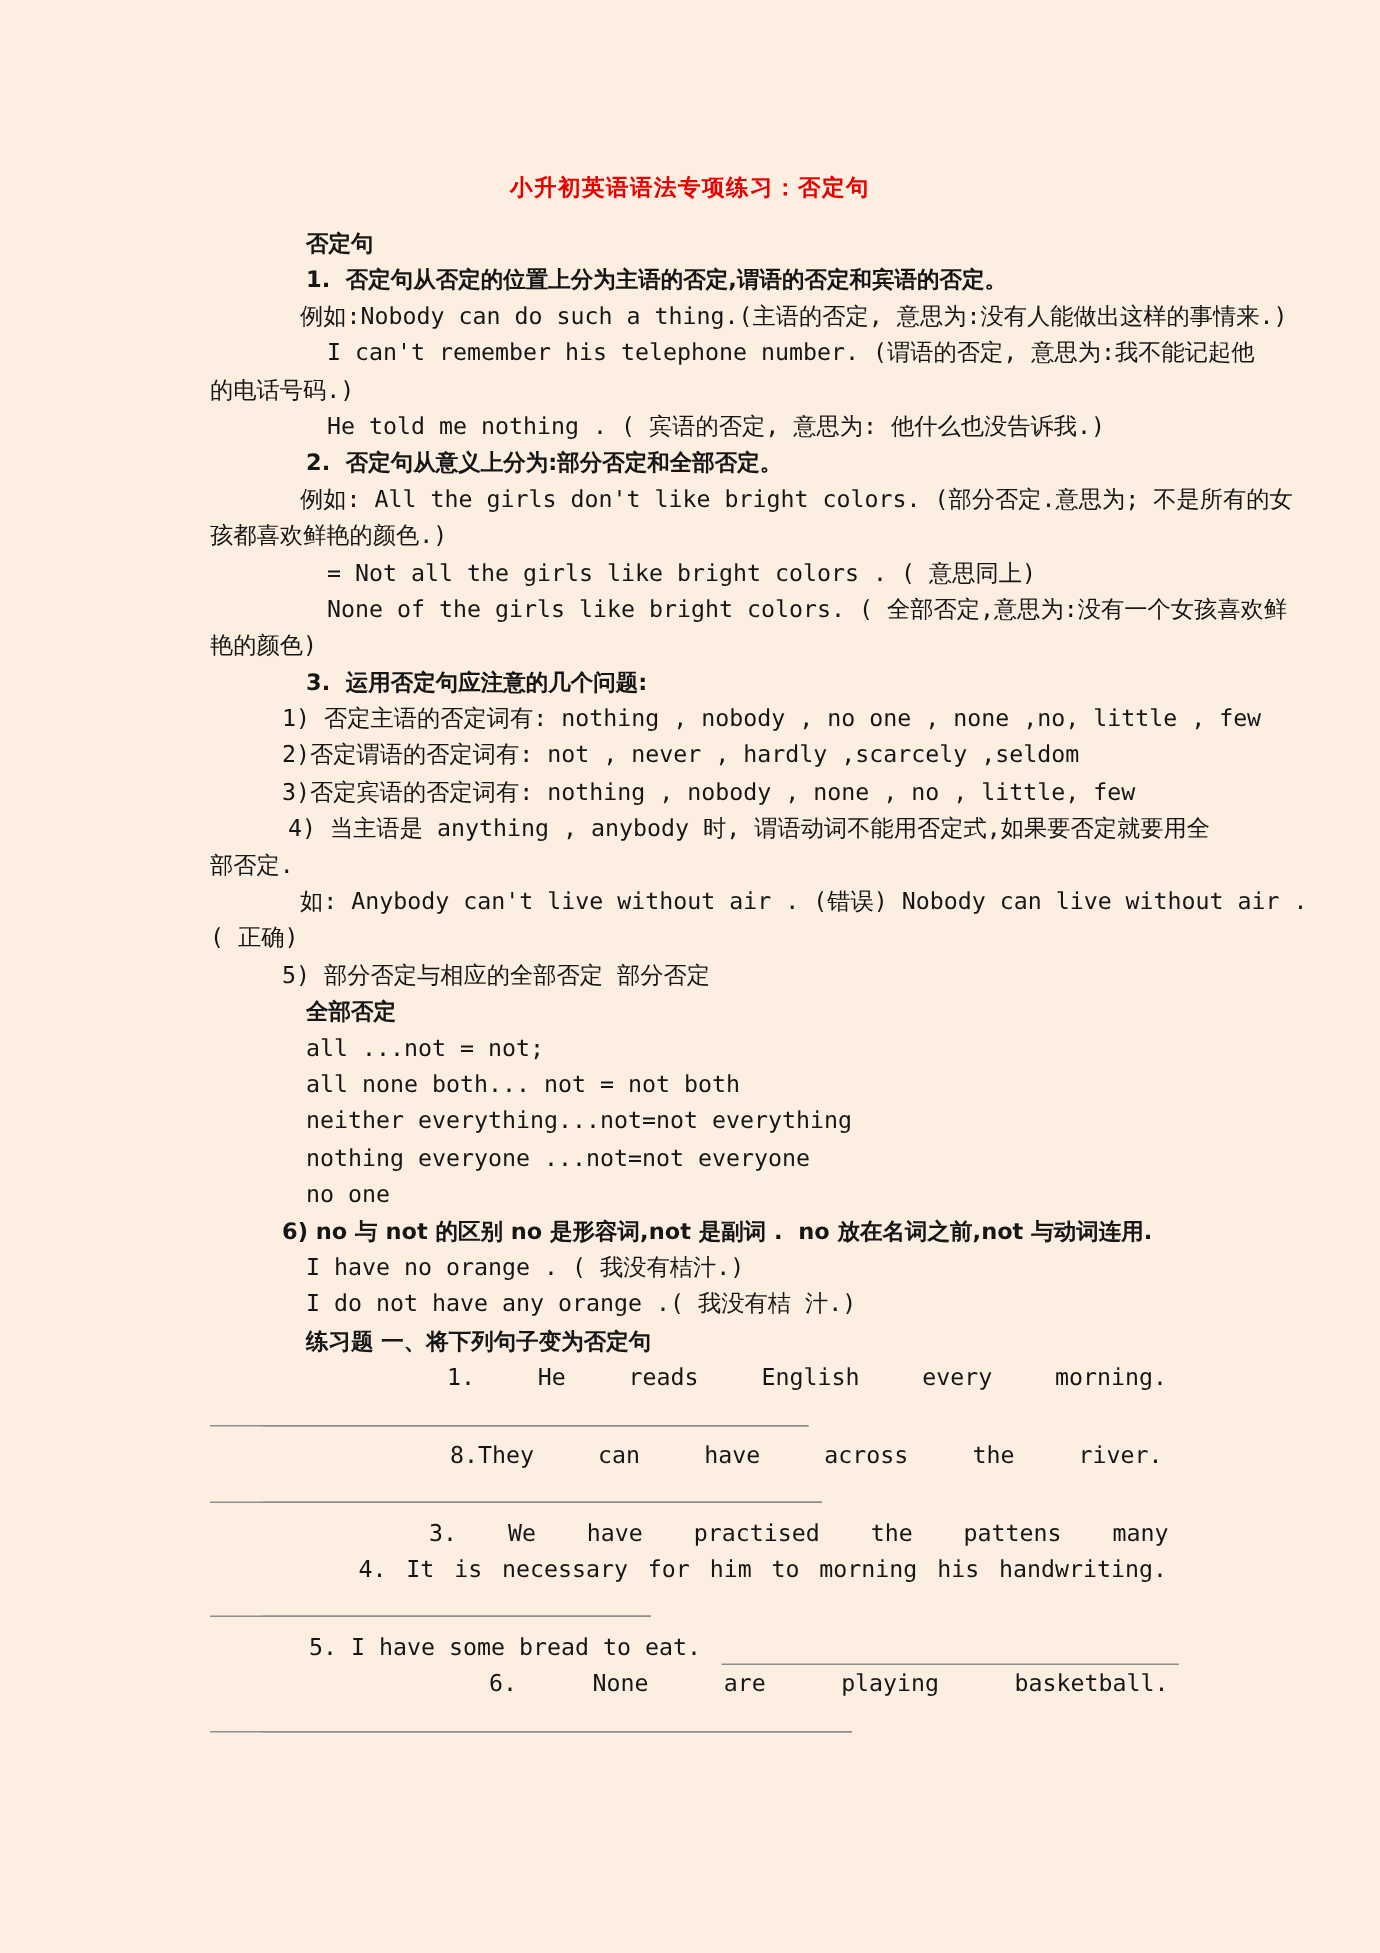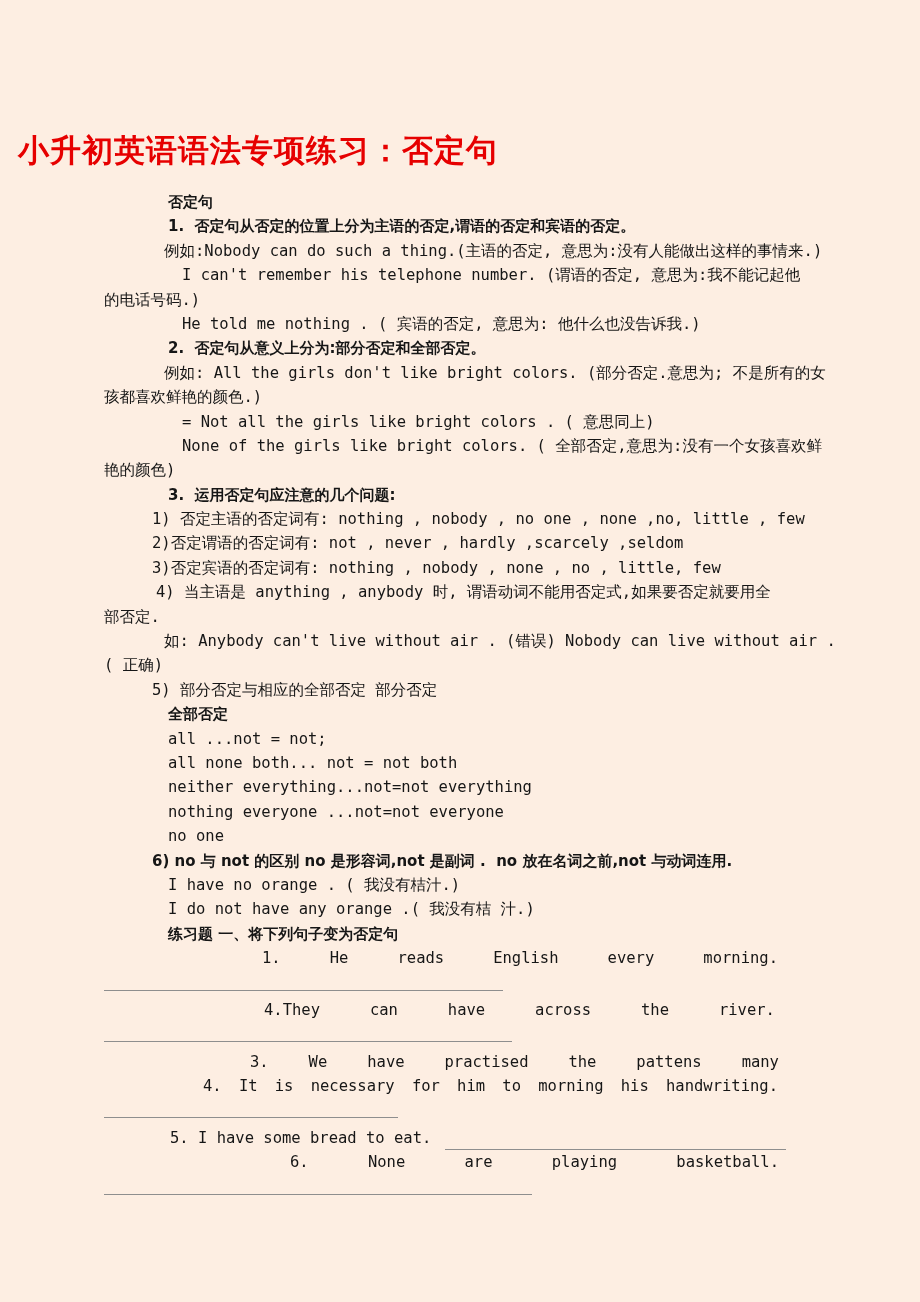--- a/index.html
+++ b/index.html
@@ -5,32 +5,33 @@
   html,body{margin:0;padding:0;}
   body{
     width:920px;height:1302px;
     background:#fdeee2;
     font-family:"DejaVu Sans Mono","Liberation Mono",monospace;
     color:#161616;
     overflow:hidden;
   }
   .page{position:relative;width:920px;height:1302px;}
   .title{
-    margin:18px;padding-top:112px;
-    font-size:31px;font-weight:bold;
+    margin:4px;padding-top:112px;
+    text-align:center;
+    font-size:15px;font-weight:bold;
     font-family:"DejaVu Sans","Liberation Sans",sans-serif;
     letter-spacing:1px;
   }
   .doc-body{
     margin:15px 0 0 104px;
     width:682px;
     font-size:15.5px;
     line-height:24.4px;
   }
-  .line{height:24.4px;white-space:pre;}
+  .line{height:24.4px;white-space:pre;margin-left:36px;}
   .line.bold{
     font-weight:bold;
     font-family:"DejaVu Sans","Liberation Sans",sans-serif;
     font-size:15px;
   }
   .line.spread{
     display:flex;
     justify-content:space-between;
     white-space:normal;
   }
@@ -49,21 +50,21 @@
 <div class="page">
   <h1 class="title" style="color:#e60000;">小升初英语语法专项练习：否定句</h1>
   <div class="doc-body" id="doc-lines"><div class="line text bold" style="padding-left: 64px;">否定句</div><div class="line text bold" style="padding-left: 64px;">1.  否定句从否定的位置上分为主语的否定,谓语的否定和宾语的否定。</div><div class="line text" style="padding-left: 60px;">例如:Nobody can do such a thing.(主语的否定, 意思为:没有人能做出这样的事情来.)</div><div class="line text" style="padding-left: 78px;">I can't remember his telephone number. (谓语的否定, 意思为:我不能记起他</div><div class="line text" style="padding-left: 0px;">的电话号码.)</div><div class="line text" style="padding-left: 78px;">He told me nothing . ( 宾语的否定, 意思为: 他什么也没告诉我.)</div><div class="line text bold" style="padding-left: 64px;">2.  否定句从意义上分为:部分否定和全部否定。</div><div class="line text" style="padding-left: 60px;">例如: All the girls don't like bright colors. (部分否定.意思为; 不是所有的女</div><div class="line text" style="padding-left: 0px;">孩都喜欢鲜艳的颜色.)</div><div class="line text" style="padding-left: 78px;">= Not all the girls like bright colors . ( 意思同上)</div><div class="line text" style="padding-left: 78px;">None of the girls like bright colors. ( 全部否定,意思为:没有一个女孩喜欢鲜</div><div class="line text" style="padding-left: 0px;">艳的颜色)</div><div class="line text bold" style="padding-left: 64px;">3.  运用否定句应注意的几个问题:</div><div class="line text" style="padding-left: 48px;">1) 否定主语的否定词有: nothing , nobody , no one , none ,no, little , few</div><div class="line text" style="padding-left: 48px;">2)否定谓语的否定词有: not , never , hardly ,scarcely ,seldom</div><div class="line text" style="padding-left: 48px;">3)否定宾语的否定词有: nothing , nobody , none , no , little, few</div><div class="line text" style="padding-left: 52px;">4) 当主语是 anything , anybody 时, 谓语动词不能用否定式,如果要否定就要用全</div><div class="line text" style="padding-left: 0px;">部否定.</div><div class="line text" style="padding-left: 60px;">如: Anybody can't live without air . (错误) Nobody can live without air .</div><div class="line text" style="padding-left: 0px;">( 正确)</div><div class="line text" style="padding-left: 48px;">5) 部分否定与相应的全部否定 部分否定</div><div class="line text bold" style="padding-left: 64px;">全部否定</div><div class="line text" style="padding-left: 64px;">all ...not = not;</div><div class="line text" style="padding-left: 64px;">all none both... not = not both</div><div class="line text" style="padding-left: 64px;">neither everything...not=not everything</div><div class="line text" style="padding-left: 64px;">nothing everyone ...not=not everyone</div><div class="line text" style="padding-left: 64px;">no one</div><div class="line text bold" style="padding-left: 48px;">6) no 与 not 的区别 no 是形容词,not 是副词 .  no 放在名词之前,not 与动词连用.</div><div class="line text" style="padding-left: 64px;">I have no orange . ( 我没有桔汁.)</div><div class="line text" style="padding-left: 64px;">I do not have any orange .( 我没有桔 汁.)</div><div class="line text bold" style="padding-left: 64px;">练习题 一、将下列句子变为否定句</div><div class="line spread" style="padding-left: 158px; padding-right: 8px;">
         <span>1.</span>
         <span>He</span>
         <span>reads</span>
         <span>English</span>
         <span>every</span>
         <span>morning.</span>
       </div><div class="line rule"><span class="rule" style="margin-left: 35px; width: 364px;"></span></div><div class="line spread" style="padding-left: 160px; padding-right: 11px;">
-        <span>4.They</span>
+        <span>8.They</span>
         <span>can</span>
         <span>have</span>
         <span>across</span>
         <span>the</span>
         <span>river.</span>
       </div><div class="line rule"><span class="rule" style="margin-left: 35px; width: 373px;"></span></div><div class="line spread" style="padding-left: 146px; padding-right: 7px;">
         <span>3.</span>
         <span>We</span>
         <span>have</span>
         <span>practised</span>

